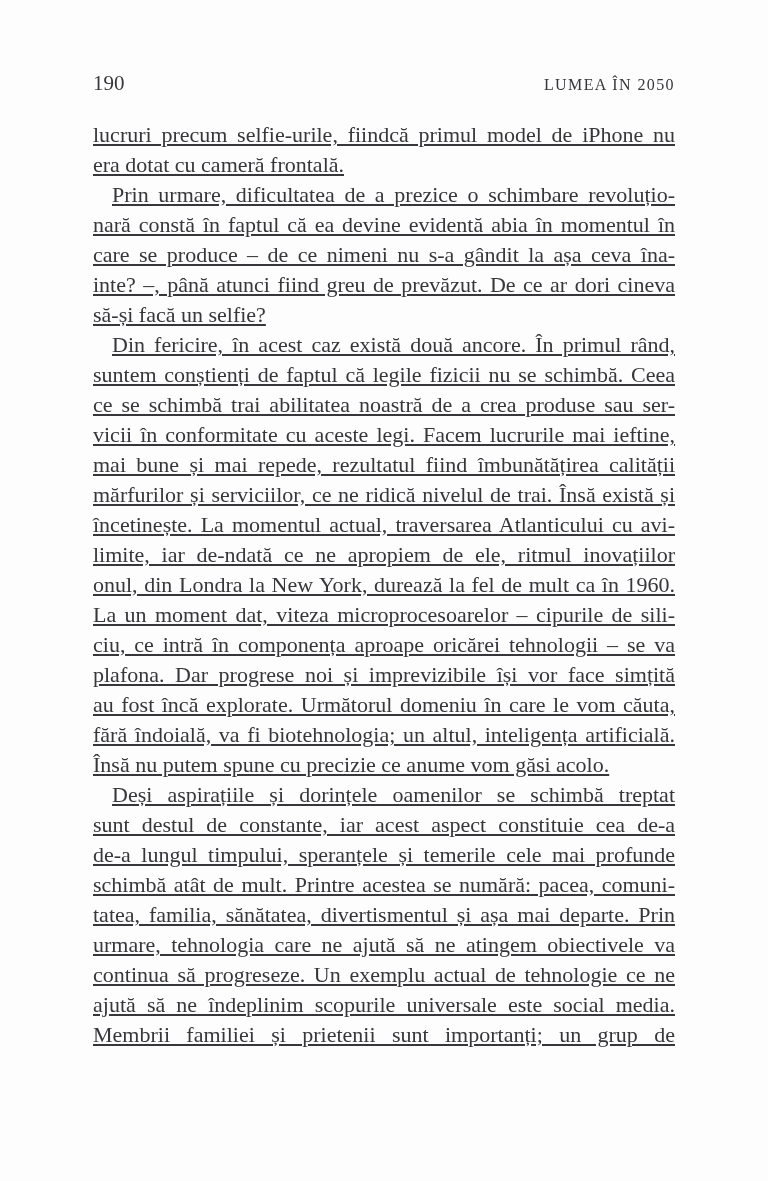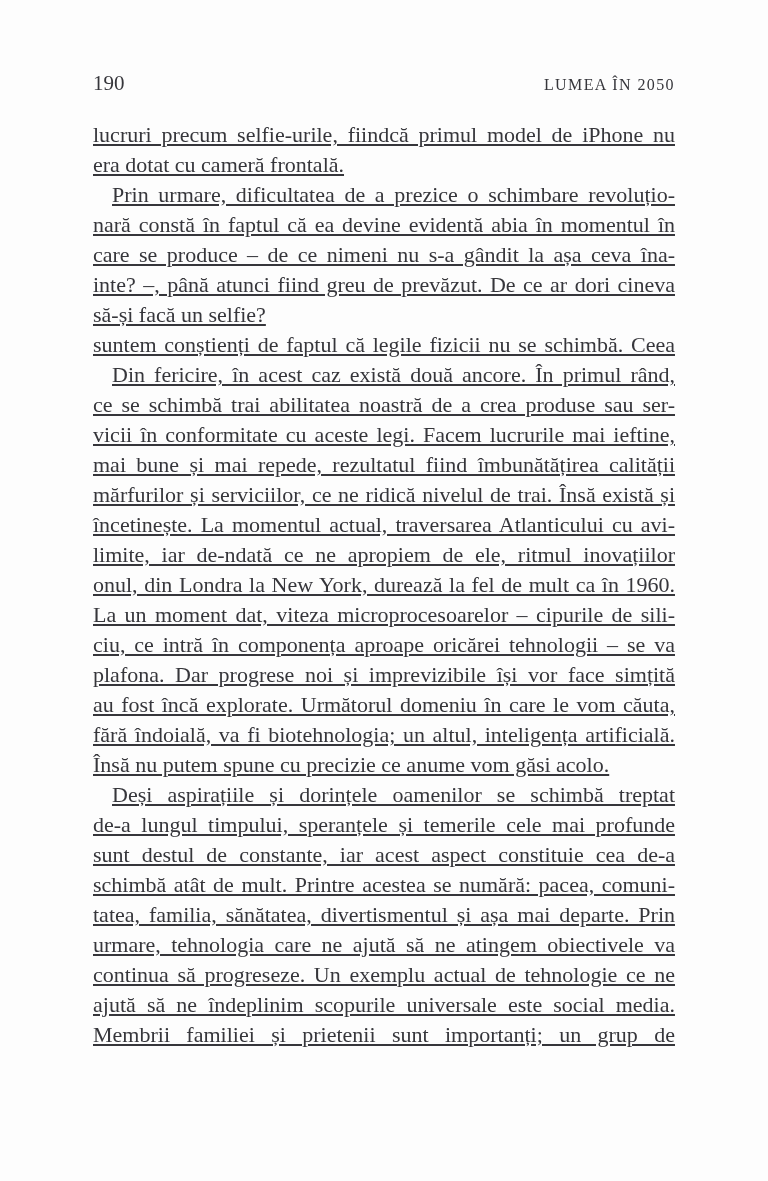--- a/index.html
+++ b/index.html
@@ -72,38 +72,38 @@
   </header>
 
   <main class="body-text">
       <div class="line">lucruri precum selfie-urile, fiindcă primul model de iPhone nu</div>
       <div class="line para-end">era dotat cu cameră frontală.</div>
       <div class="line indent">Prin urmare, dificultatea de a prezice o schimbare revoluțio-</div>
       <div class="line">nară constă în faptul că ea devine evidentă abia în momentul în</div>
       <div class="line">care se produce – de ce nimeni nu s-a gândit la așa ceva îna-</div>
       <div class="line">inte? –, până atunci fiind greu de prevăzut. De ce ar dori cineva</div>
       <div class="line para-end">să-și facă un selfie?</div>
+      <div class="line indent">Din fericire, în acest caz există două ancore. În primul rând,</div>
       <div class="line">suntem conștienți de faptul că legile fizicii nu se schimbă. Ceea</div>
-      <div class="line indent">Din fericire, în acest caz există două ancore. În primul rând,</div>
       <div class="line">ce se schimbă trai abilitatea noastră de a crea produse sau ser-</div>
       <div class="line">vicii în conformitate cu aceste legi. Facem lucrurile mai ieftine,</div>
       <div class="line">mai bune și mai repede, rezultatul fiind îmbunătățirea calității</div>
       <div class="line">mărfurilor și serviciilor, ce ne ridică nivelul de trai. Însă există și</div>
       <div class="line">încetinește. La momentul actual, traversarea Atlanticului cu avi-</div>
       <div class="line">limite, iar de-ndată ce ne apropiem de ele, ritmul inovațiilor</div>
       <div class="line">onul, din Londra la New York, durează la fel de mult ca în 1960.</div>
       <div class="line">La un moment dat, viteza microprocesoarelor – cipurile de sili-</div>
       <div class="line">ciu, ce intră în componența aproape oricărei tehnologii – se va</div>
       <div class="line">plafona. Dar progrese noi și imprevizibile își vor face simțită</div>
       <div class="line">au fost încă explorate. Următorul domeniu în care le vom căuta,</div>
       <div class="line">fără îndoială, va fi biotehnologia; un altul, inteligența artificială.</div>
       <div class="line para-end">Însă nu putem spune cu precizie ce anume vom găsi acolo.</div>
       <div class="line indent">Deși aspirațiile și dorințele oamenilor se schimbă treptat</div>
+      <div class="line">sunt destul de constante, iar acest aspect constituie cea de-a</div>
       <div class="line">de-a lungul timpului, speranțele și temerile cele mai profunde</div>
-      <div class="line">sunt destul de constante, iar acest aspect constituie cea de-a</div>
       <div class="line">schimbă atât de mult. Printre acestea se numără: pacea, comuni-</div>
       <div class="line">tatea, familia, sănătatea, divertismentul și așa mai departe. Prin</div>
       <div class="line">urmare, tehnologia care ne ajută să ne atingem obiectivele va</div>
       <div class="line">continua să progreseze. Un exemplu actual de tehnologie ce ne</div>
       <div class="line">ajută să ne îndeplinim scopurile universale este social media.</div>
       <div class="line">Membrii familiei și prietenii sunt importanți; un grup de</div>
     </main>
 </div>
 
 </body></html>

